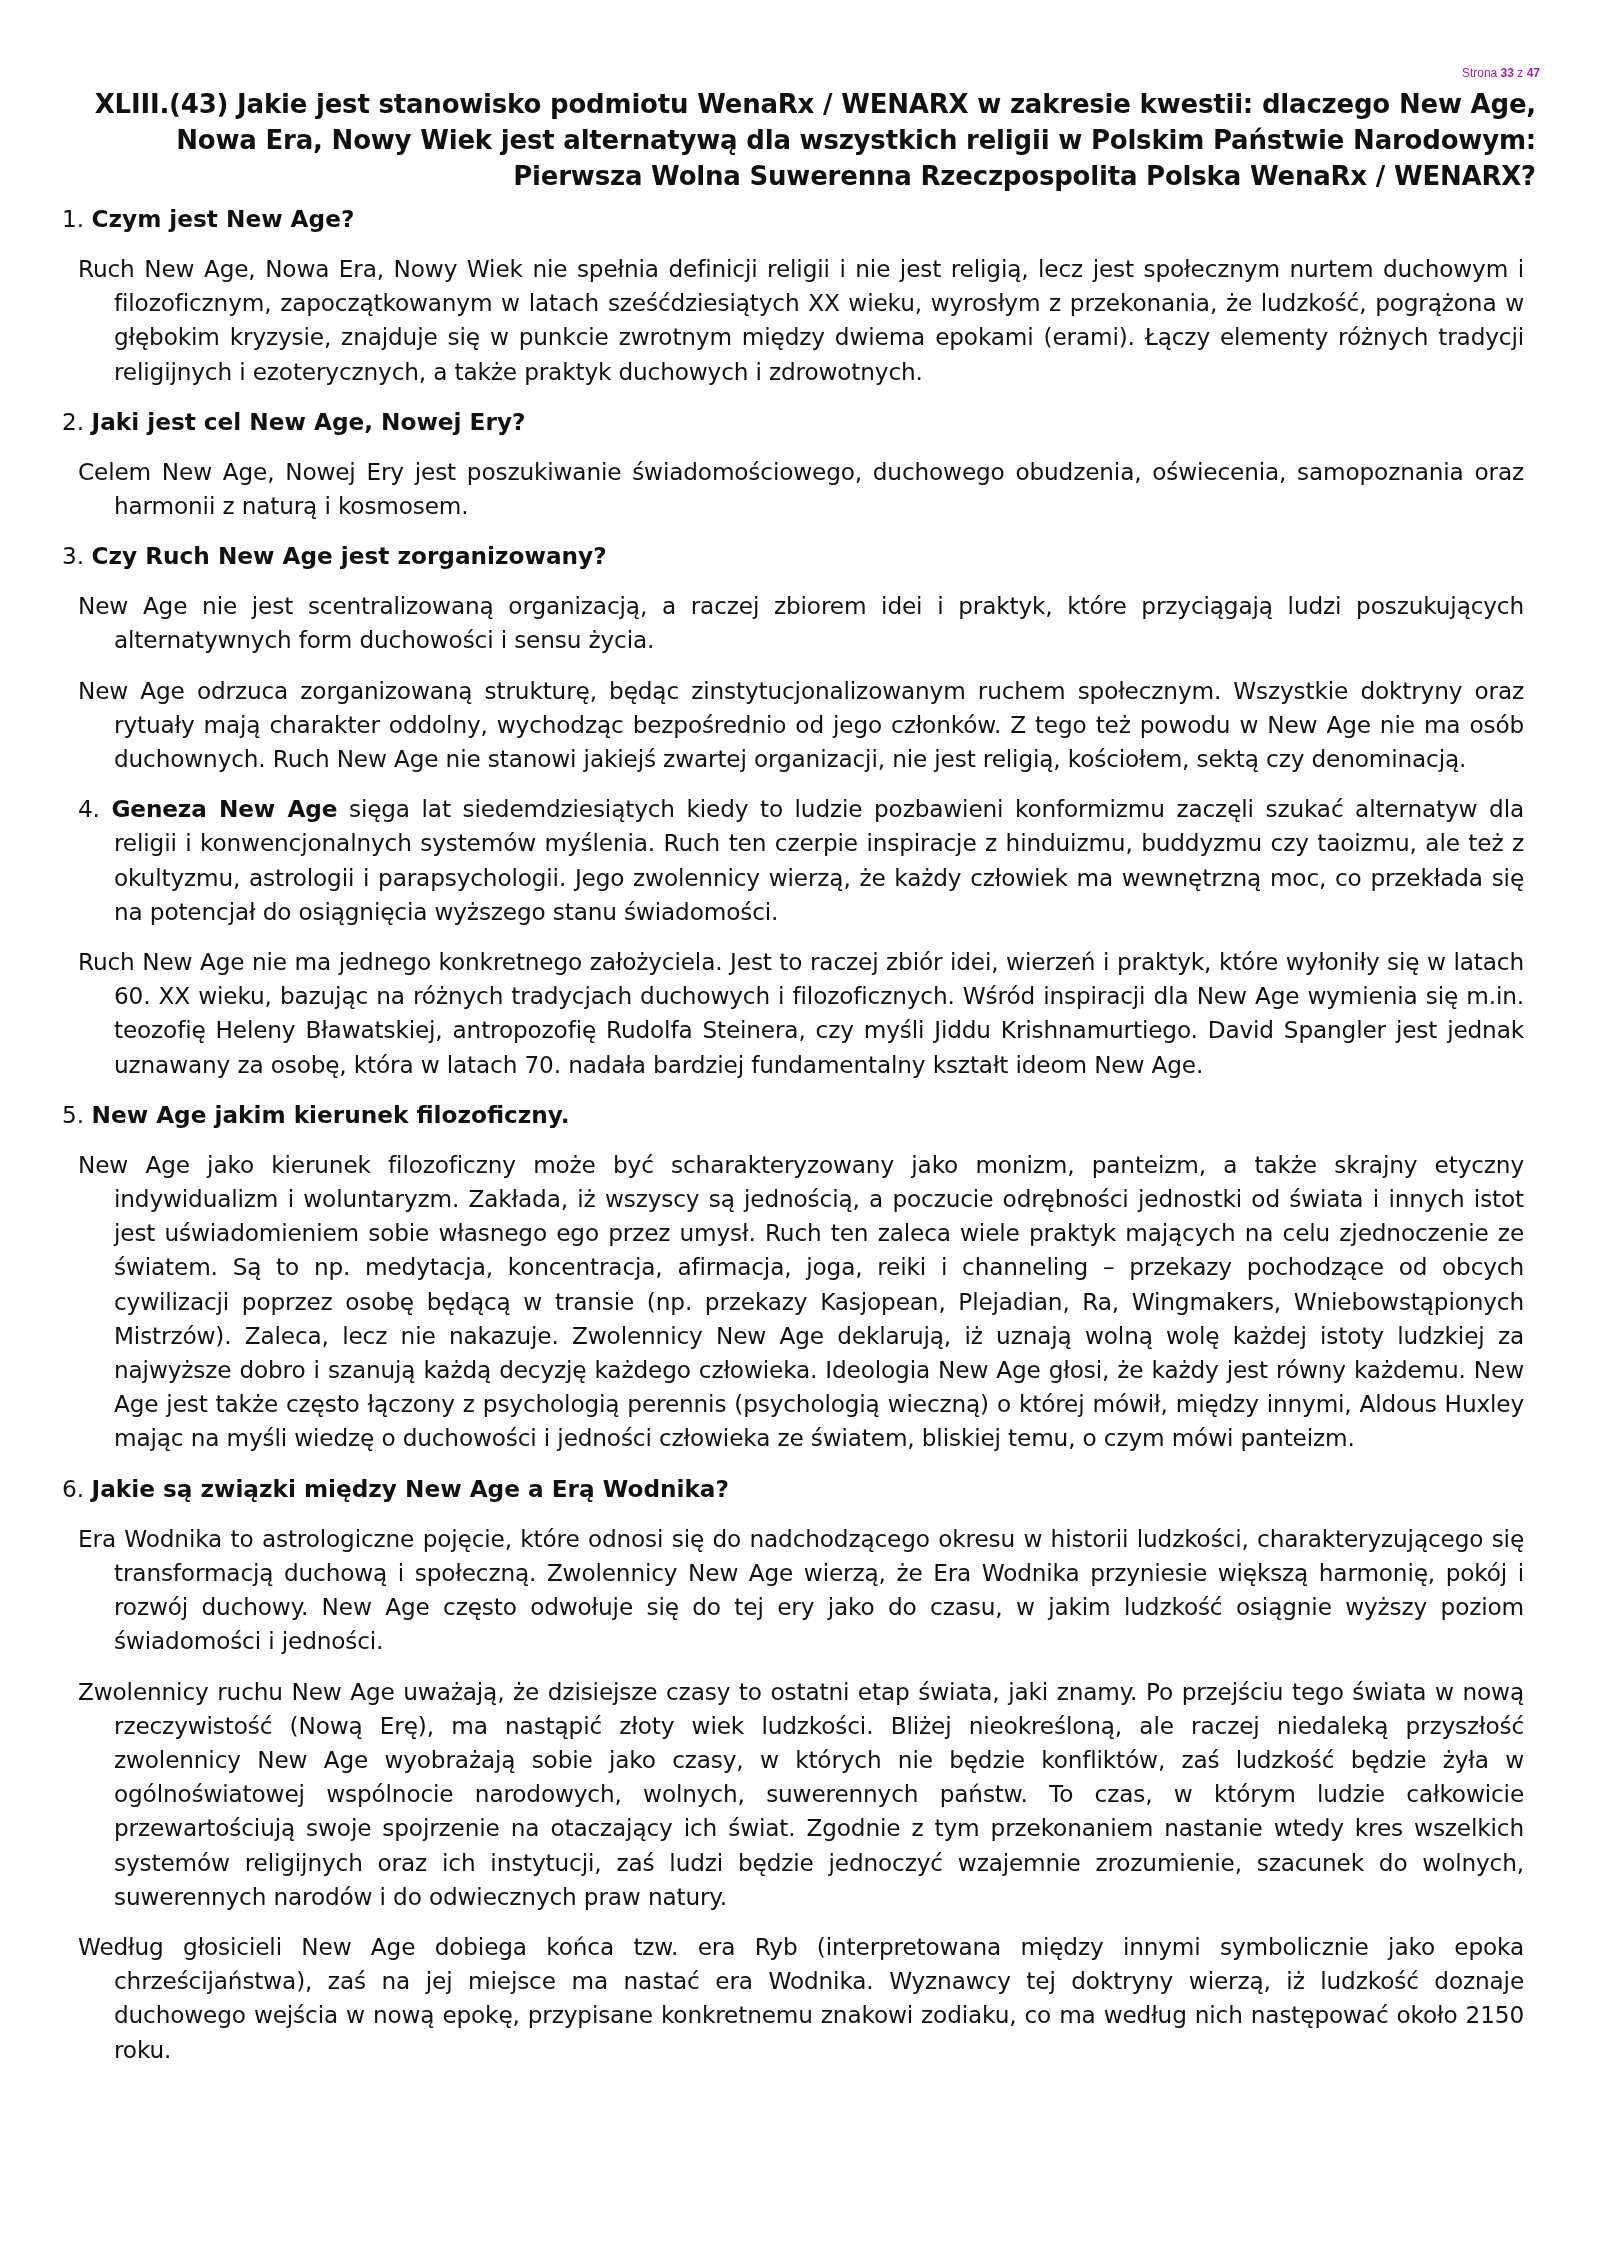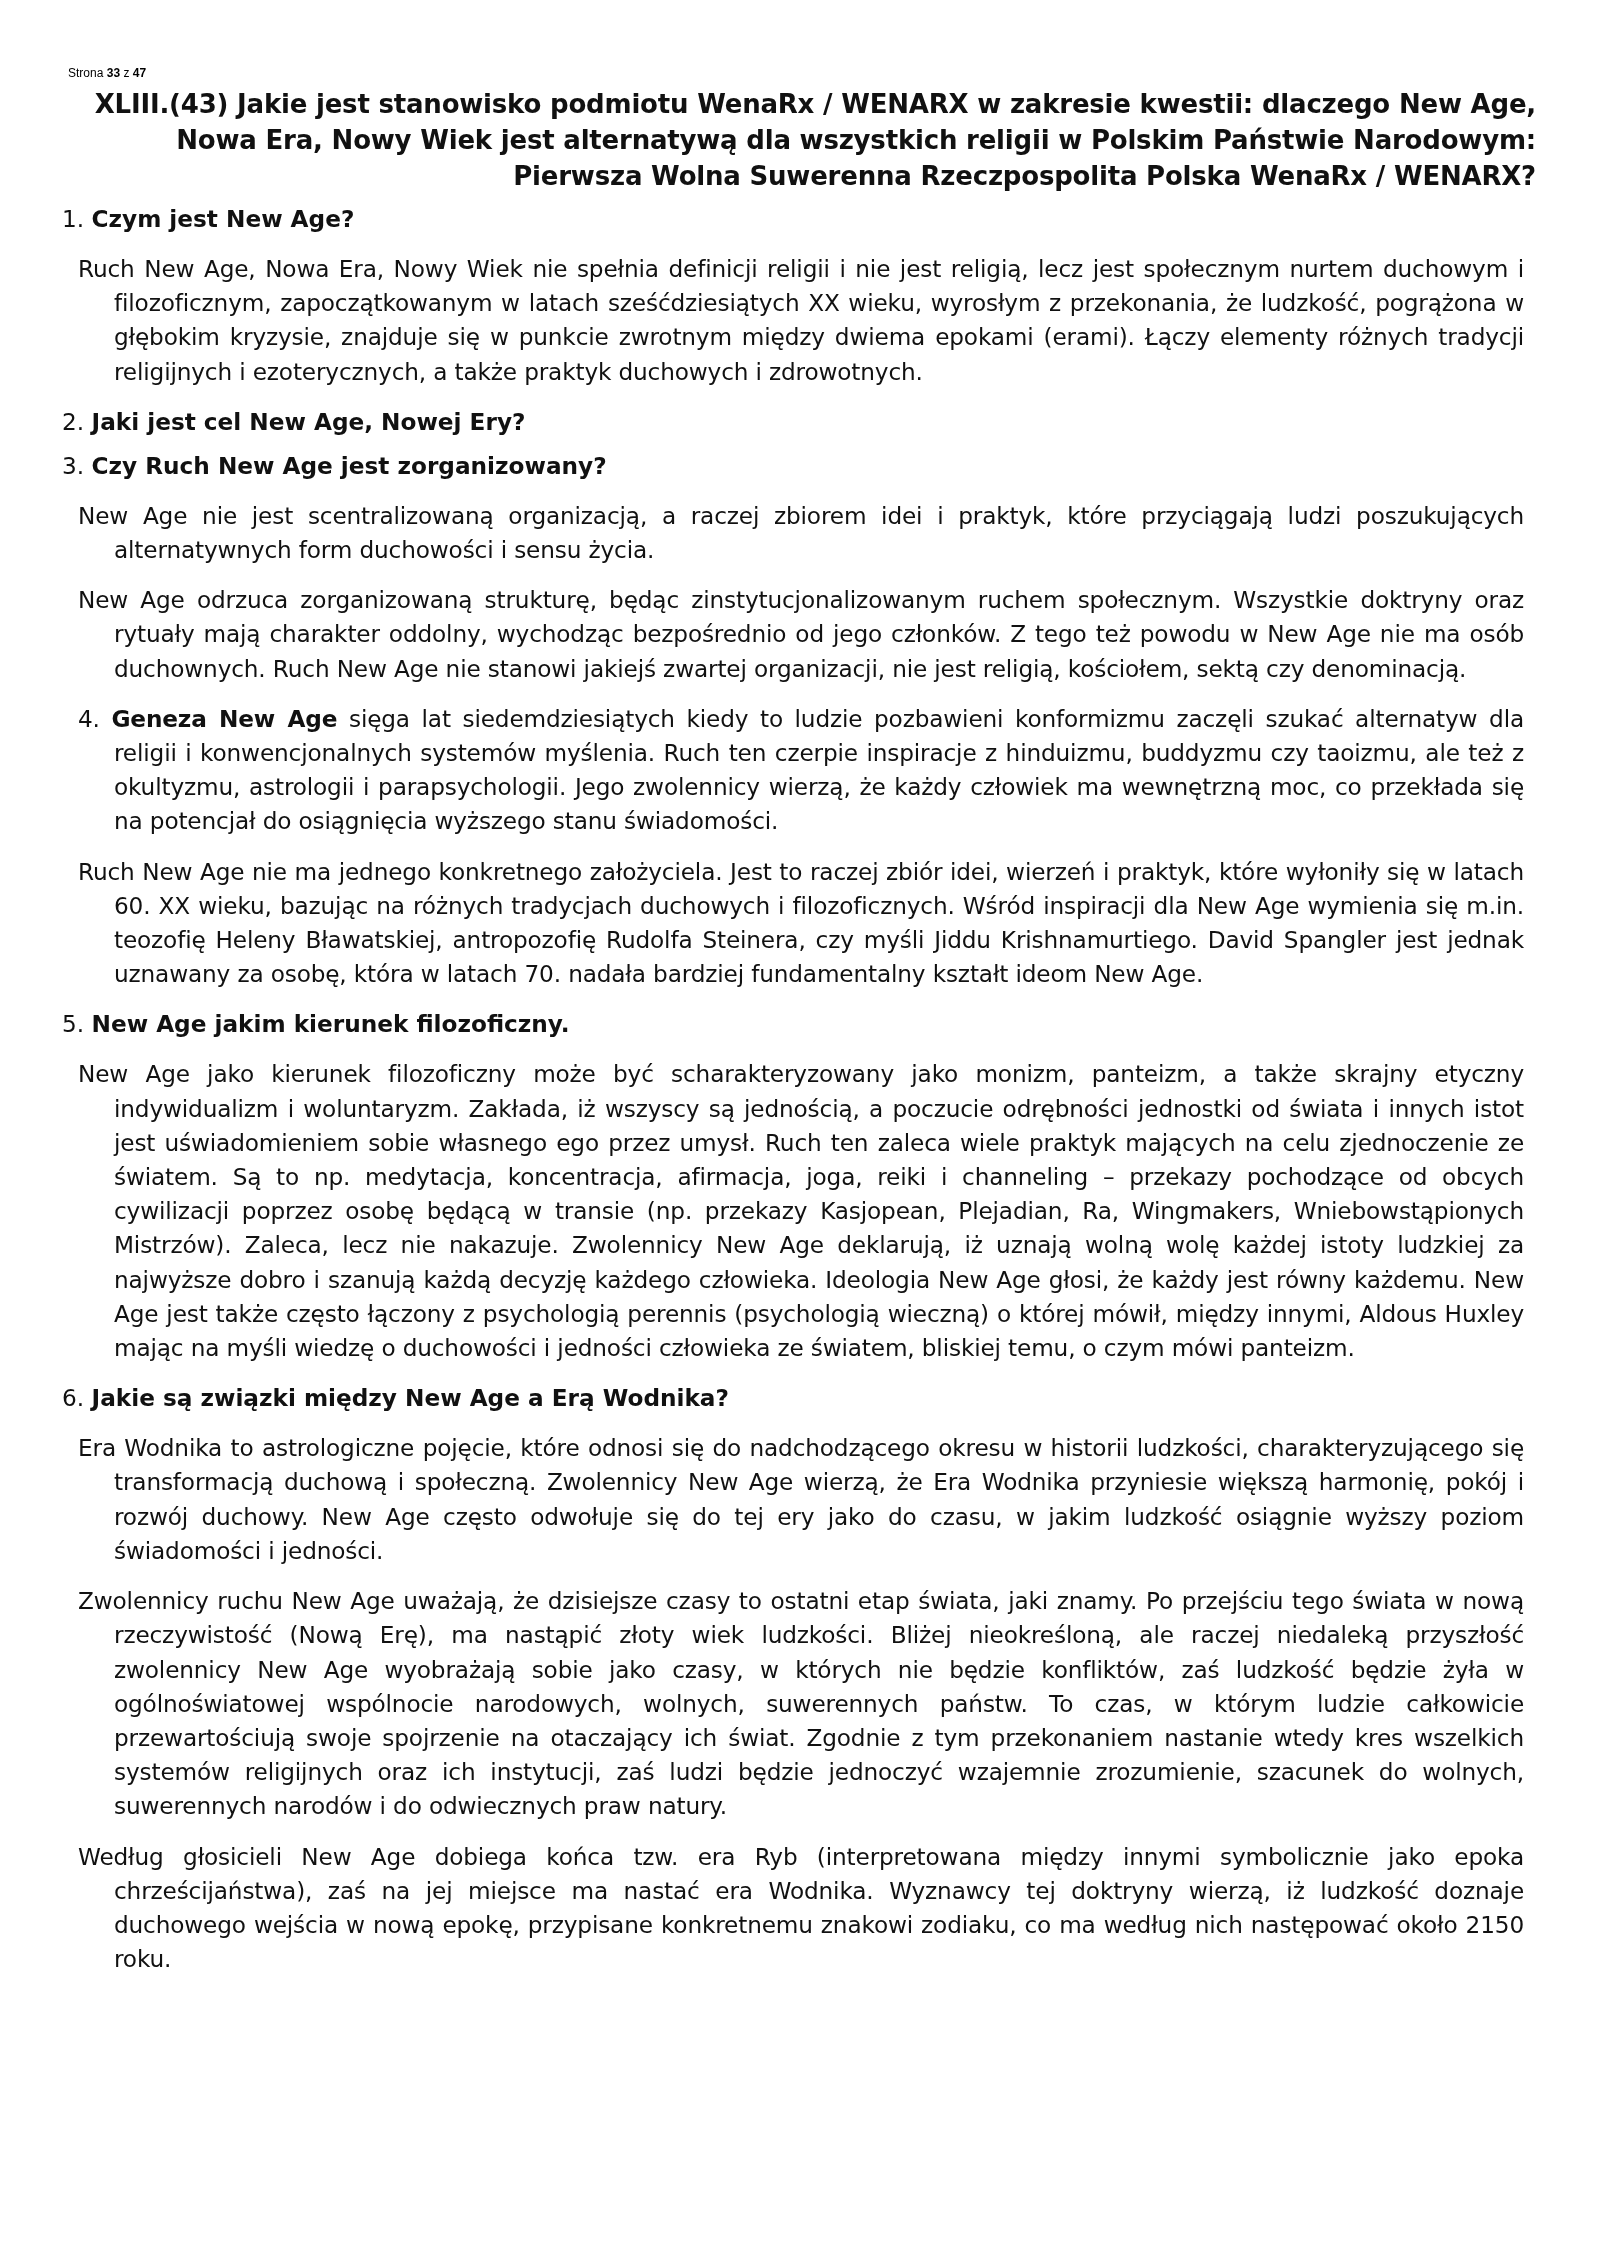--- a/index.html
+++ b/index.html
@@ -11,25 +11,25 @@
     color: #111111;
     font-family: "DejaVu Sans", sans-serif;
   }
   .page {
     position: absolute;
     left: 62px;
     top: 66px;
     width: 1478px;
   }
   .page-number {
-    text-align: left;
+    text-align: right;
     font-family: "Liberation Sans", sans-serif;
     font-size: 12px;
     line-height: 14px;
-    color: #000000;
+    color: #a21caf;
     margin-bottom: 6px;
     margin-left: 6px;
   }
   .page-number b { font-weight: bold; }
   .title {
     text-align: right;
     font-weight: bold;
     font-size: 26px;
     line-height: 36px;
     letter-spacing: -0.2px;
@@ -83,20 +83,21 @@
       <span class="txt">Czym jest New Age?</span>
     </p>
     <p class="para">Ruch New Age, Nowa Era, Nowy Wiek nie spełnia definicji religii i nie jest religią, lecz jest społecznym nurtem duchowym i filozoficznym, zapoczątkowanym w latach sześćdziesiątych XX wieku, wyrosłym z przekonania, że ludzkość, pogrążona w głębokim kryzysie, znajduje się w punkcie zwrotnym między dwiema epokami (erami). Łączy elementy różnych tradycji religijnych i ezoterycznych, a także praktyk duchowych i zdrowotnych.</p>
   </div>
 
   <div class="section">
     <p class="section-heading">
       <span class="num">2.</span>
       <span class="txt">Jaki jest cel New Age, Nowej Ery?</span>
     </p>
+    <p class="para">Celem New Age, Nowej Ery jest poszukiwanie świadomościowego, duchowego obudzenia, oświecenia, samopoznania oraz harmonii z naturą i kosmosem.</p>
   </div>
 
   <div class="section">
     <p class="section-heading">
       <span class="num">3.</span>
       <span class="txt">Czy Ruch New Age jest zorganizowany?</span>
     </p>
     <p class="para">New Age nie jest scentralizowaną organizacją, a raczej zbiorem idei i praktyk, które przyciągają ludzi poszukujących alternatywnych form duchowości i sensu życia.</p>
     <p class="para">New Age odrzuca zorganizowaną strukturę, będąc zinstytucjonalizowanym ruchem społecznym. Wszystkie doktryny oraz rytuały mają charakter oddolny, wychodząc bezpośrednio od jego członków. Z tego też powodu w New Age nie ma osób duchownych. Ruch New Age nie stanowi jakiejś zwartej organizacji, nie jest religią, kościołem, sektą czy denominacją.</p>
   </div>

